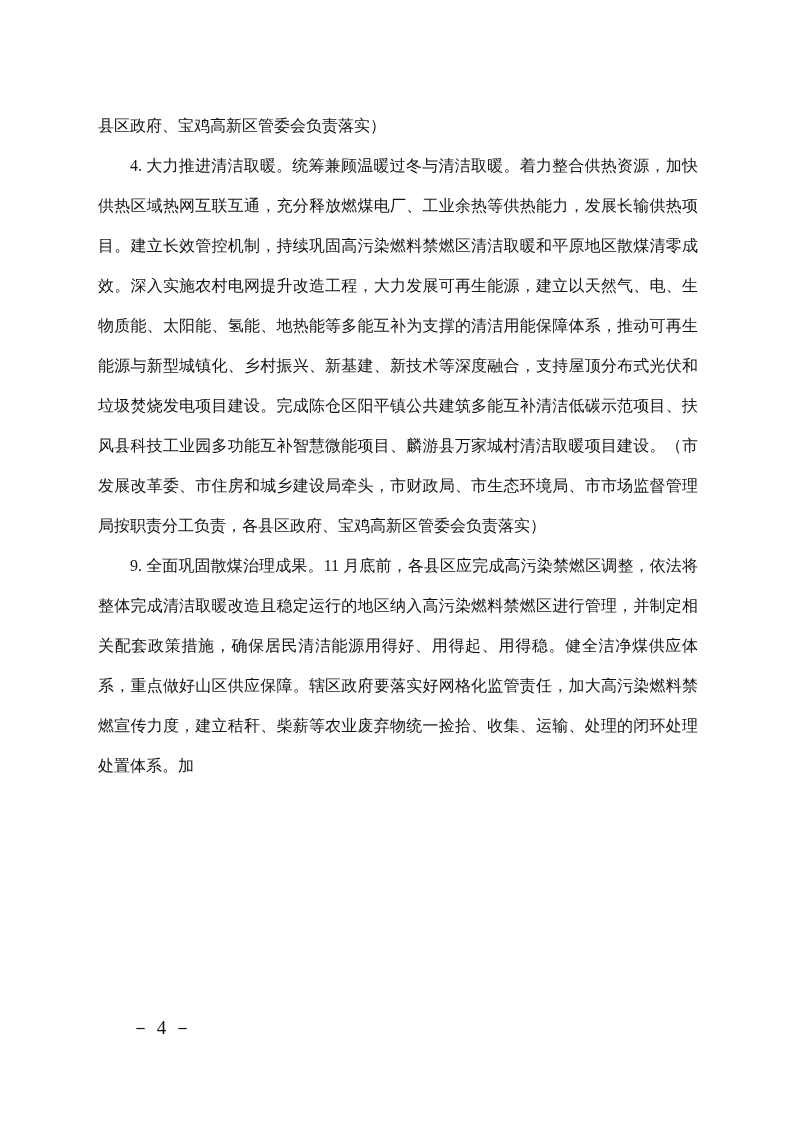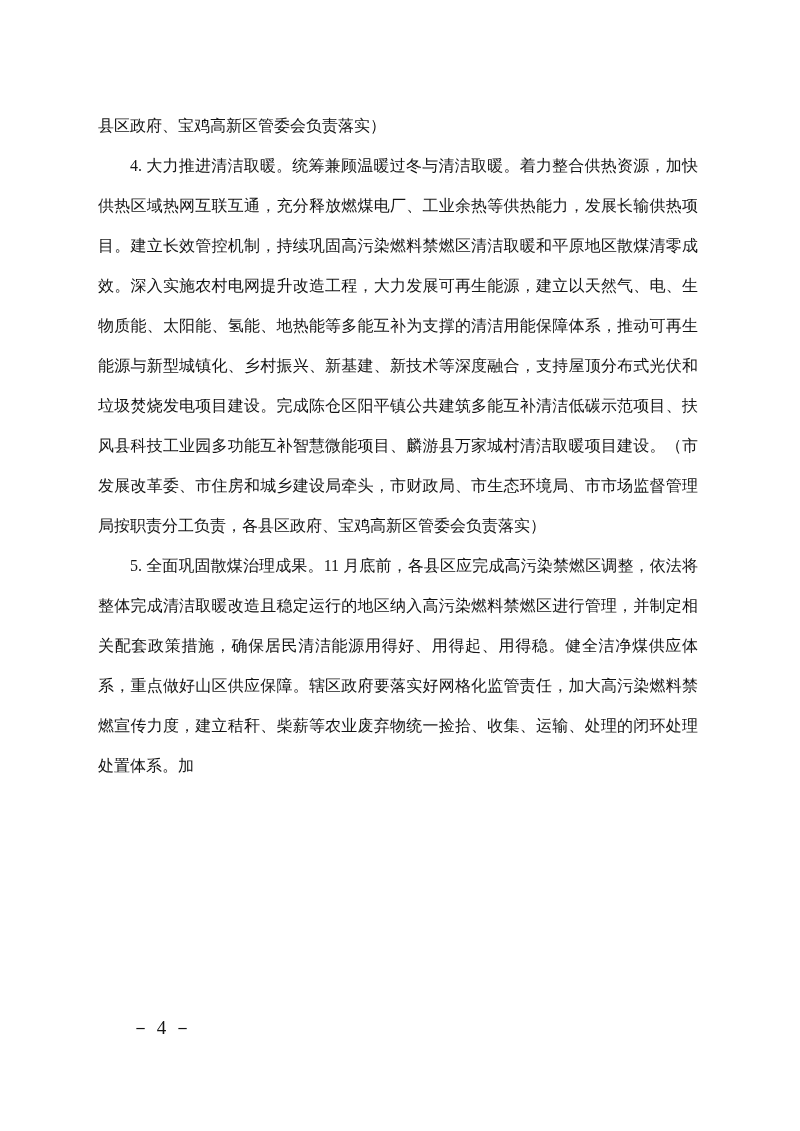--- a/index.html
+++ b/index.html
@@ -49,18 +49,18 @@
 </head>
 <body>
 
 <div class="page">
   <div class="content">
 
     <p class="para"><span class="lead"></span><span>县区政府、宝鸡高新区管委会负责落实）</span></p>
 
     <p class="para indent"><span class="lead">4. 大力推进清洁取暖。</span><span>统筹兼顾温暖过冬与清洁取暖。着力整合供热资源，加快供热区域热网互联互通，充分释放燃煤电厂、工业余热等供热能力，发展长输供热项目。建立长效管控机制，持续巩固高污染燃料禁燃区清洁取暖和平原地区散煤清零成效。深入实施农村电网提升改造工程，大力发展可再生能源，建立以天然气、电、生物质能、太阳能、氢能、地热能等多能互补为支撑的清洁用能保障体系，推动可再生能源与新型城镇化、乡村振兴、新基建、新技术等深度融合，支持屋顶分布式光伏和垃圾焚烧发电项目建设。完成陈仓区阳平镇公共建筑多能互补清洁低碳示范项目、扶风县科技工业园多功能互补智慧微能项目、麟游县万家城村清洁取暖项目建设。（市发展改革委、市住房和城乡建设局牵头，市财政局、市生态环境局、市市场监督管理局按职责分工负责，各县区政府、宝鸡高新区管委会负责落实）</span></p>
 
-    <p class="para indent"><span class="lead">5. 全面巩固散煤治理成果。</span><span>11 月底前，各县区应完成高污染禁燃区调整，依法将整体完成清洁取暖改造且稳定运行的地区纳入高污染燃料禁燃区进行管理，并制定相关配套政策措施，确保居民清洁能源用得好、用得起、用得稳。健全洁净煤供应体系，重点做好山区供应保障。辖区政府要落实好网格化监管责任，加大高污染燃料禁燃宣传力度，建立秸秆、柴薪等农业废弃物统一捡拾、收集、运输、处理的闭环处理处置体系。加</span></p>
+    <p class="para indent"><span class="lead">9. 全面巩固散煤治理成果。</span><span>11 月底前，各县区应完成高污染禁燃区调整，依法将整体完成清洁取暖改造且稳定运行的地区纳入高污染燃料禁燃区进行管理，并制定相关配套政策措施，确保居民清洁能源用得好、用得起、用得稳。健全洁净煤供应体系，重点做好山区供应保障。辖区政府要落实好网格化监管责任，加大高污染燃料禁燃宣传力度，建立秸秆、柴薪等农业废弃物统一捡拾、收集、运输、处理的闭环处理处置体系。加</span></p>
 
   </div>
 
   <div class="footer">－ 4 －</div>
 </div>
 
 </body></html>

